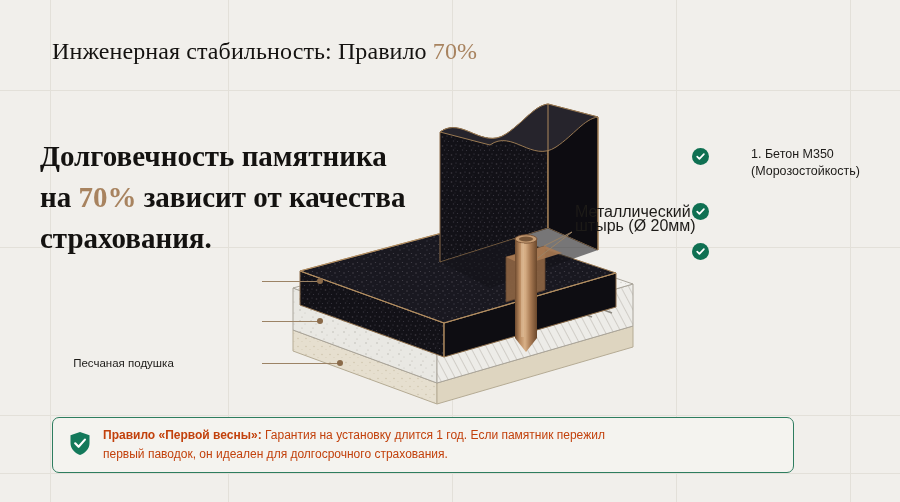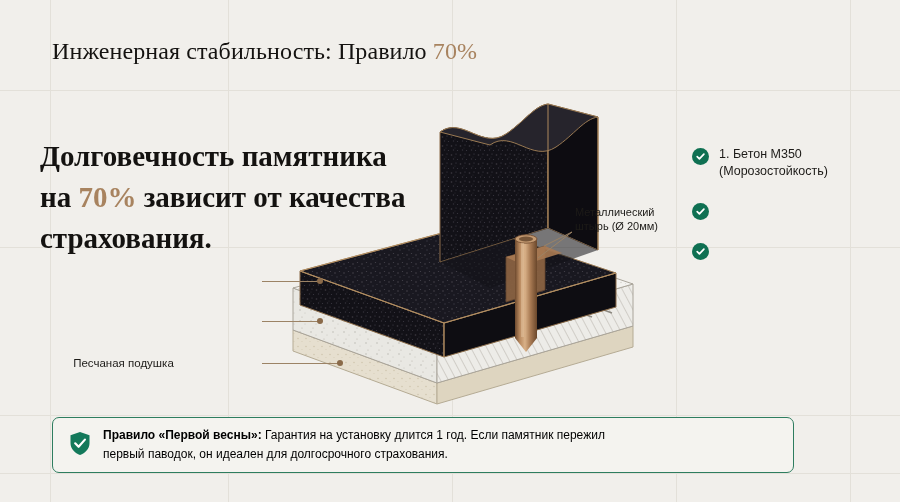--- a/index.html
+++ b/index.html
@@ -36,43 +36,43 @@
 
   
   .checklist{position:absolute;left:692px;top:146px;width:180px;}
   .check-item{display:flex;align-items:flex-start;margin-bottom:21px;}
   .check-badge{
     flex:0 0 auto;width:17px;height:17px;border-radius:50%;
     background:#0f7052;margin-right:10px;margin-top:2px;
     display:flex;align-items:center;justify-content:center;
   }
   .check-badge svg{display:block;}
-  .check-text{font-size:12.5px;line-height:17px;color:#1d1b18;}
+  .check-text{font-size:12.5px;line-height:17px;color:#1d1b18;margin-left:32px;}
 
   
   .dlabel{
     position:absolute;font-size:11.5px;line-height:15px;
     color:#1d1b18;text-align:right;white-space:nowrap;
   }
   .leader{position:absolute;height:1px;background:#9c8365;}
   .leader-dot{position:absolute;width:6px;height:6px;border-radius:50%;background:#8a6a49;}
 
   .rlabel{
-    position:absolute;font-size:11px;line-height:14px;
+    position:absolute;font-size:16px;line-height:14px;
     color:#1d1b18;white-space:nowrap;
   }
 
   
   .note{
     position:absolute;left:52px;top:417px;width:742px;height:56px;
     border:1px solid #2e7d5f;border-radius:7px;background:#f4f3ef;
     box-sizing:border-box;display:flex;align-items:center;padding:0 16px;
   }
   .shield{flex:0 0 auto;margin-right:12px;}
-  .note-text{font-size:12px;line-height:19px;color:#000000;}
+  .note-text{font-size:12px;line-height:19px;color:#c2410c;}
   .note-text b{font-weight:bold;}
 
   
   #art{position:absolute;left:0;top:0;width:900px;height:502px;}
 </style>
 </head>
 <body>
 
 <div id="stage">
 

